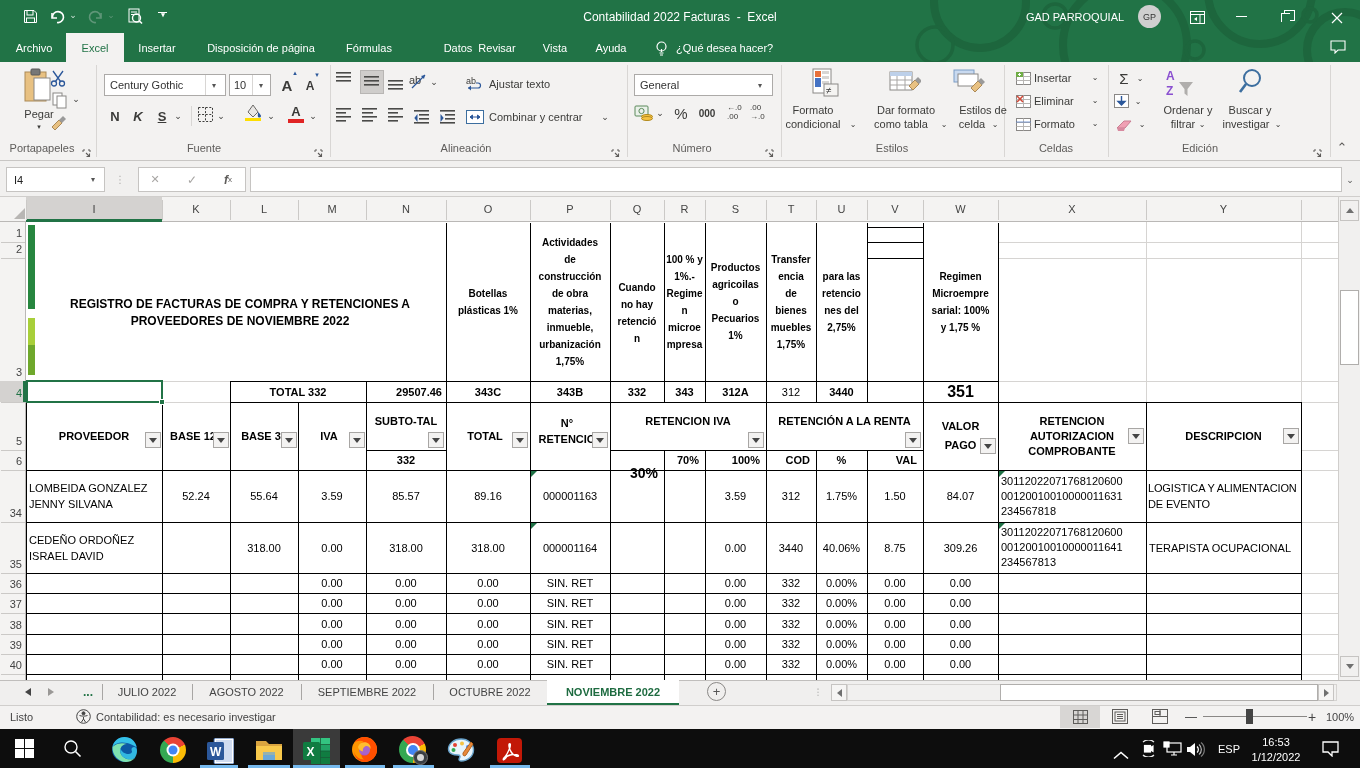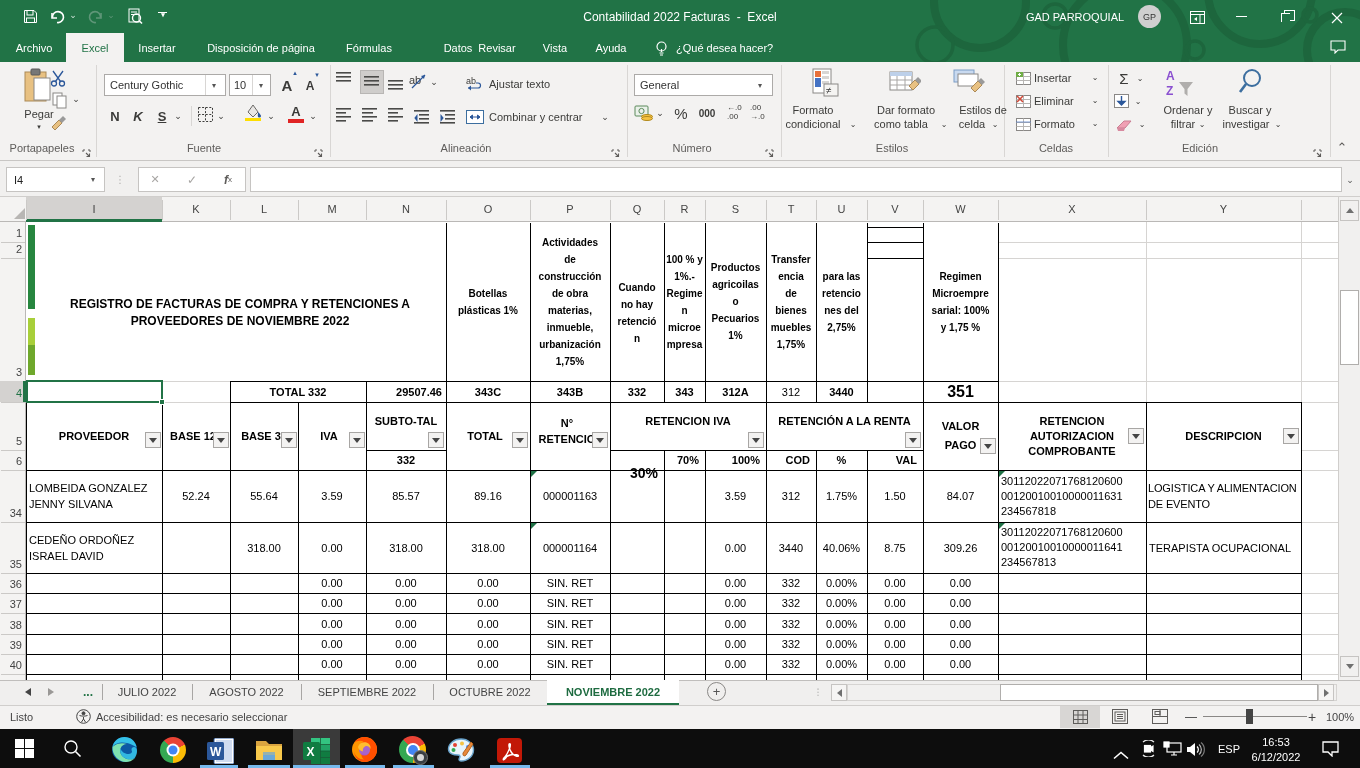--- a/index.html
+++ b/index.html
@@ -719,21 +719,21 @@
   </div>
 <div style="position:absolute;left:0px;top:705px;width:1360px;height:24px;background:#f3f2f1;border-top:1px solid #d0cecc;"></div>
 <div style="position:absolute;left:10px;top:705px;width:60px;height:23px;display:flex;align-items:center;justify-content:flex-start;text-align:left;font-size:11px;color:#444;">Listo</div>
 <div style="position:absolute;left:76px;top:709px;width:15px;height:15px;"><svg width="15" height="15" viewBox="0 0 15 15">
       <g fill="none" stroke="#444">
         <circle cx="7.5" cy="7.5" r="6.8"></circle>
         <circle cx="7.5" cy="4.3" r="1.5" fill="#444"></circle>
         <path d="M3.5 6.5 C5 7.3 10 7.3 11.5 6.5 M7.5 8 V10 M7.5 10 L5.5 13 M7.5 10 L9.5 13"></path>
       </g>
     </svg></div>
-<div style="position:absolute;left:96px;top:705px;width:260px;height:23px;display:flex;align-items:center;justify-content:flex-start;text-align:left;font-size:11px;color:#444;">Accesibilidad: es necesario seleccionar</div>
+<div style="position:absolute;left:96px;top:705px;width:260px;height:23px;display:flex;align-items:center;justify-content:flex-start;text-align:left;font-size:11px;color:#444;">Contabilidad: es necesario investigar</div>
 <div style="position:absolute;left:1060px;top:706px;width:40px;height:22px;background:#d8d6d4;"></div>
 <div style="position:absolute;left:1073px;top:710px;width:15px;height:14px;"><svg width="15" height="14" viewBox="0 0 15 14">
       <g stroke="#5e5c5a" fill="none">
         <rect x="0.5" y="0.5" width="14" height="13"></rect>
         <path d="M0.5 5 H14.5 M0.5 9.5 H14.5 M5 0.5 V13.5 M10 0.5 V13.5"></path>
       </g>
     </svg></div>
 <div style="position:absolute;left:1112px;top:709px;width:16px;height:15px;"><svg width="16" height="15" viewBox="0 0 16 15">
       <g stroke="#5e5c5a" fill="none">
         <rect x="0.5" y="0.5" width="15" height="14"></rect>
@@ -856,15 +856,15 @@
 <div style="position:absolute;left:1186px;top:741px;width:20px;height:17px;"><svg width="20" height="17" viewBox="0 0 20 17">
       <path d="M1 6 H4 L9 2 V15 L4 11 H1 Z" fill="#fff"></path>
       <g stroke="#fff" fill="none" stroke-width="1.2">
         <path d="M11 5.5 A4 4 0 0 1 11 11.5"></path>
         <path d="M13 3.5 A6.5 6.5 0 0 1 13 13.5" opacity="0.7"></path>
         <path d="M15 1.5 A9 9 0 0 1 15 15.5" opacity="0.45"></path>
       </g>
     </svg></div>
 <div style="position:absolute;left:1213px;top:729px;width:32px;height:39px;display:flex;align-items:center;justify-content:center;text-align:center;font-size:11px;color:#fff;">ESP</div>
 <div style="position:absolute;left:1248px;top:734px;width:56px;height:16px;display:flex;align-items:center;justify-content:center;text-align:center;font-size:11px;color:#fff;">16:53</div>
-<div style="position:absolute;left:1240px;top:749px;width:72px;height:16px;display:flex;align-items:center;justify-content:center;text-align:center;font-size:11px;color:#fff;">6/12/2022</div>
+<div style="position:absolute;left:1240px;top:749px;width:72px;height:16px;display:flex;align-items:center;justify-content:center;text-align:center;font-size:11px;color:#fff;">1/12/2022</div>
 <div style="position:absolute;left:1322px;top:741px;width:17px;height:16px;"><svg width="17" height="16" viewBox="0 0 17 16">
       <path d="M1 1 H16 V11 H10 L10 15 L6 11 H1 Z" fill="none" stroke="#fff" stroke-width="1.3"></path>
     </svg></div>
 </body></html>

